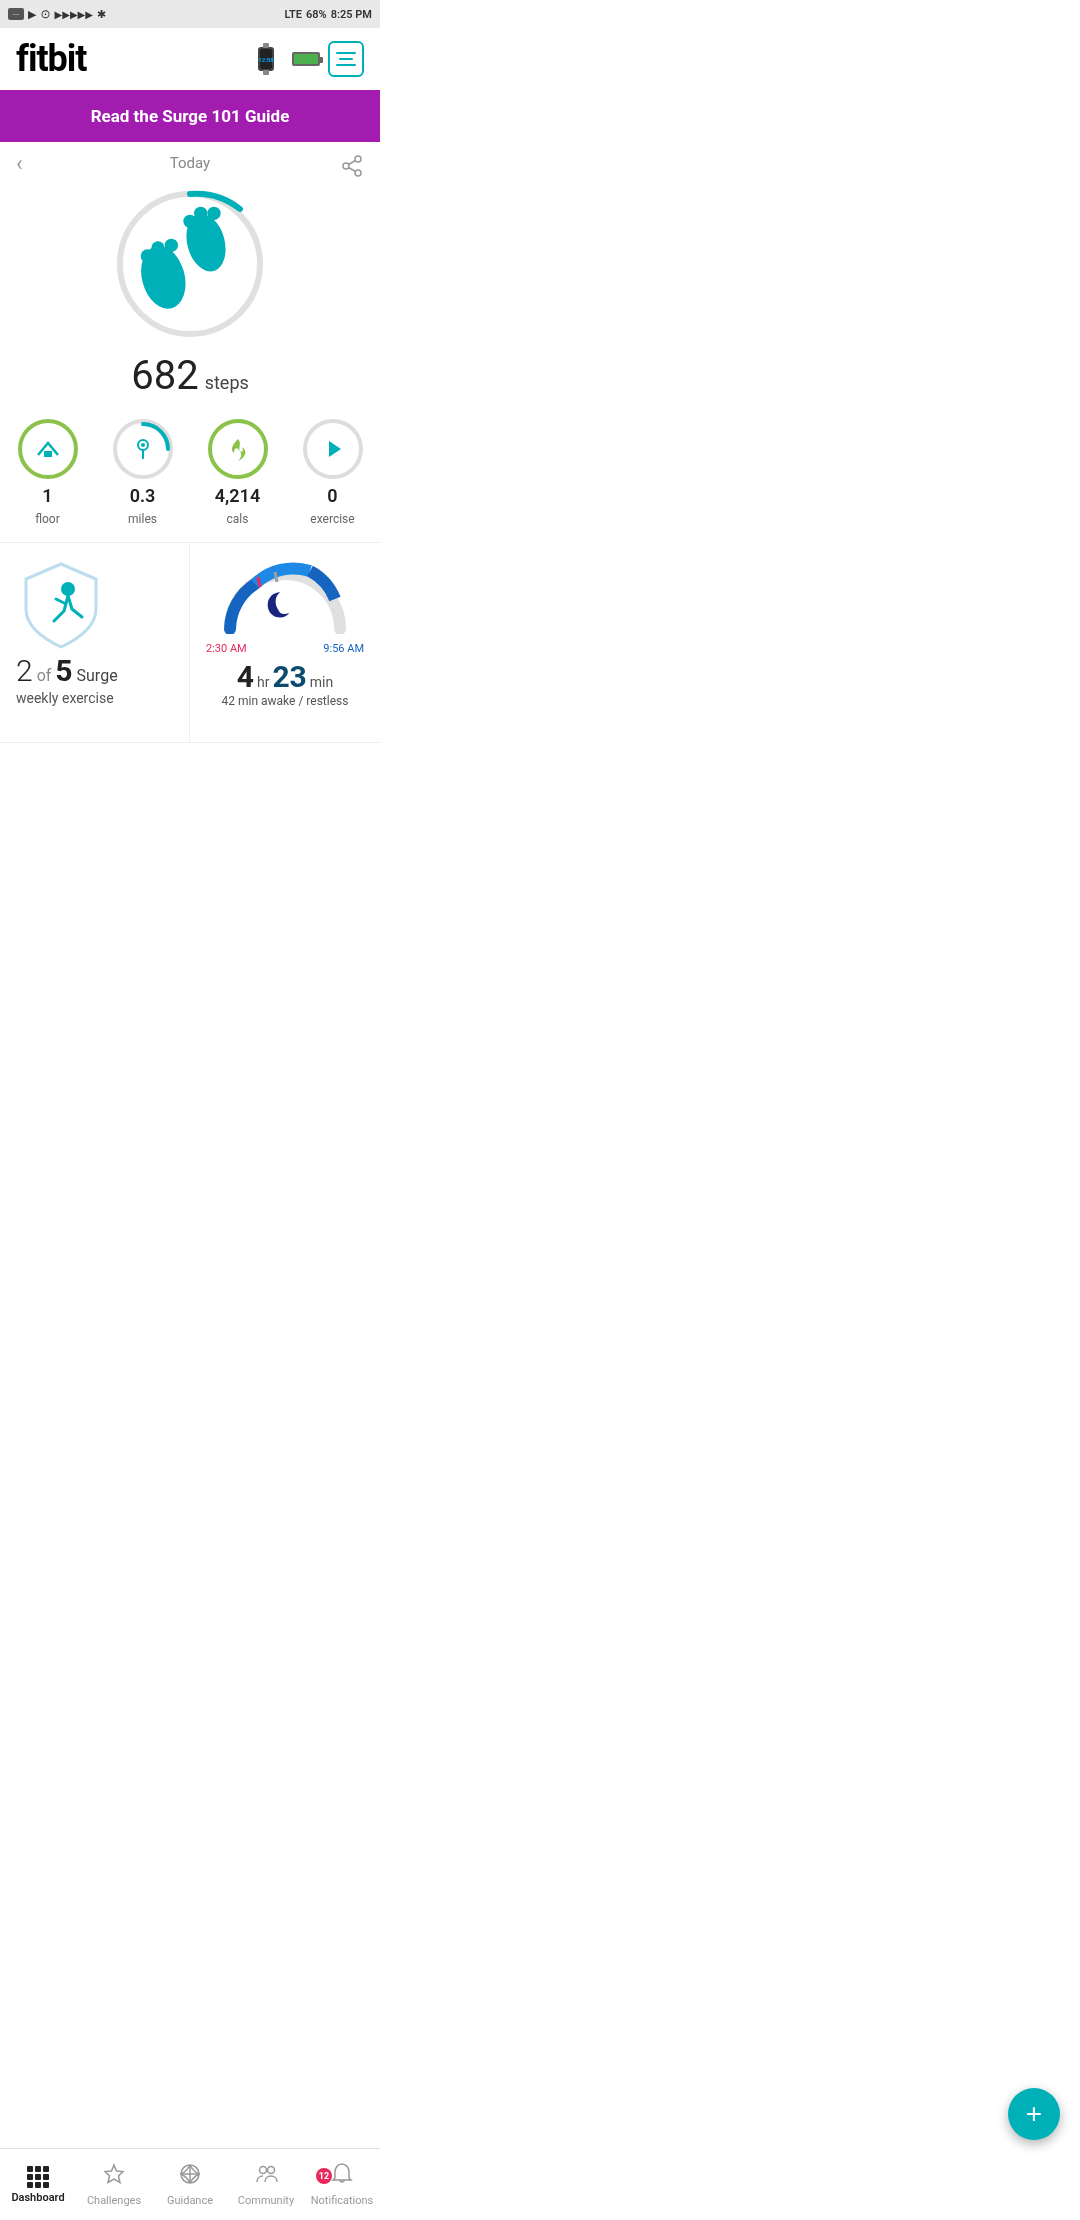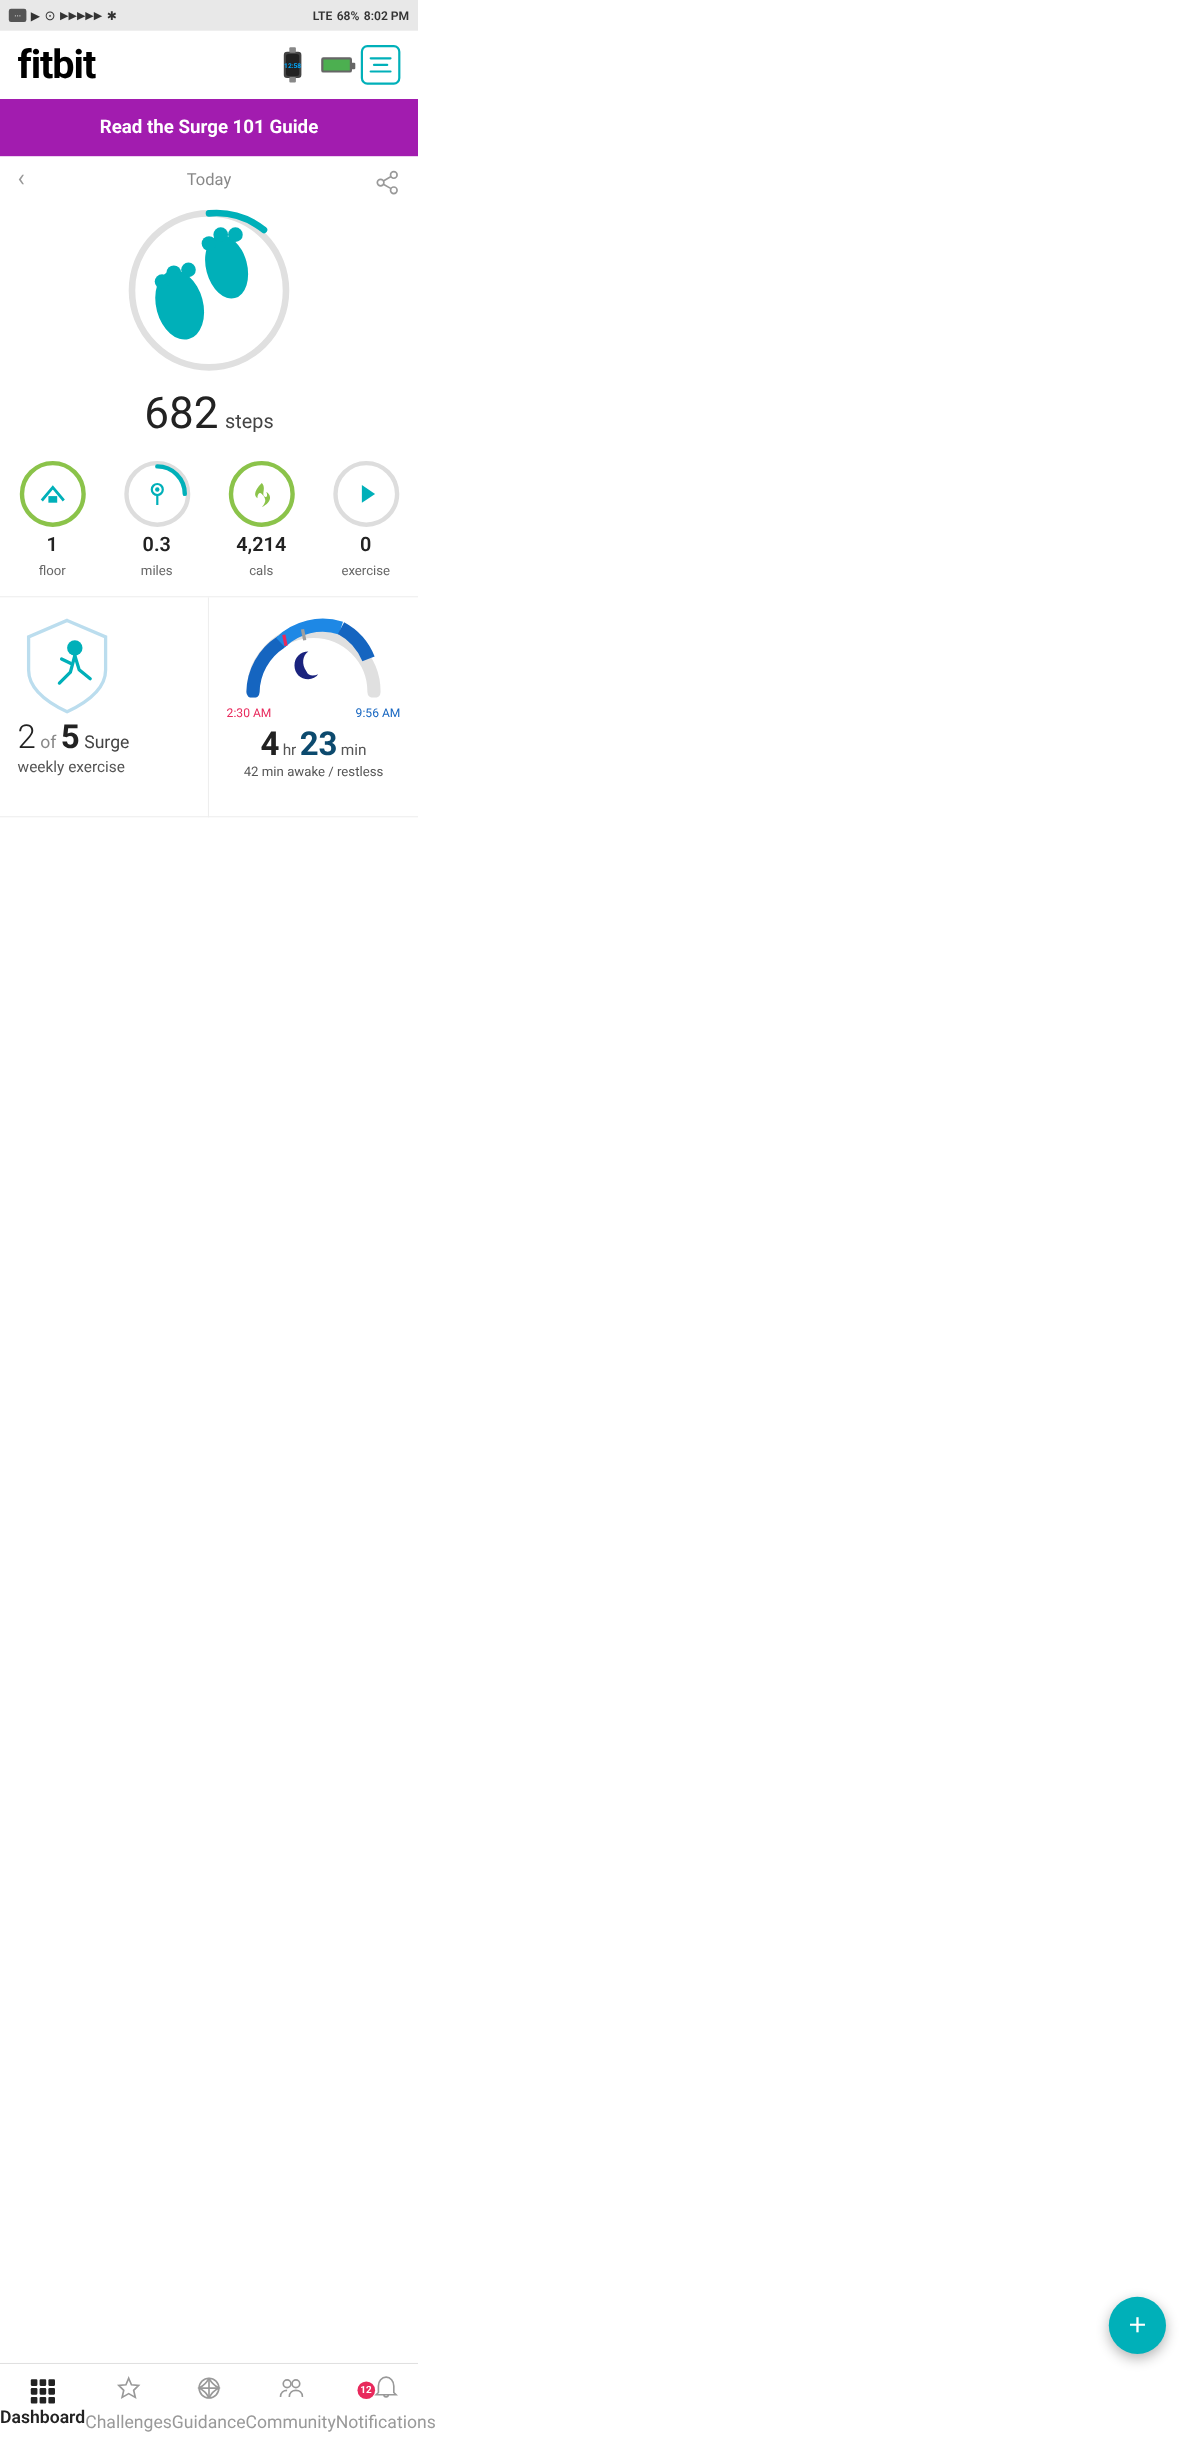--- a/index.html
+++ b/index.html
@@ -286,21 +286,21 @@
       align-items: center;
       justify-content: center;
       gap: 3px;
       cursor: pointer;
       position: relative;
     }
     .nav-item.active .nav-icon { color: #333; }
     .nav-item .nav-icon { font-size: 22px; color: #999; }
     .nav-item.active .nav-icon { color: #222; }
     .nav-label {
-      font-size: 16px;
+      font-size: 11px;
       color: #999;
     }
     .nav-item.active .nav-label { color: #222; font-weight: 600; }
     .notif-badge {
       position: absolute;
       top: 6px;
       right: 22px;
       background: #e8295c;
       color: #fff;
       font-size: 9px;
@@ -335,21 +335,21 @@
   <div class="status-left">
     <div class="status-dot"></div>
     <span>▶</span>
     <span style="font-size:12px">⊙</span>
     <span style="font-size:10px">▶▶▶▶▶</span>
     <span>✱</span>
   </div>
   <div class="status-right">
     <span>LTE</span>
     <span>68%</span>
-    <span>8:02 PM</span>
+    <span>8:25 PM</span>
   </div>
 </div>
 
 <div class="top-bar">
   <div class="fitbit-logo">fitbit</div>
   <div class="top-bar-right">
 
     <svg class="watch-icon" viewBox="0 0 36 36">
       <rect x="10" y="6" width="16" height="24" rx="3" fill="#444"></rect>
       <rect x="12" y="8" width="12" height="20" rx="2" fill="#222"></rect>

